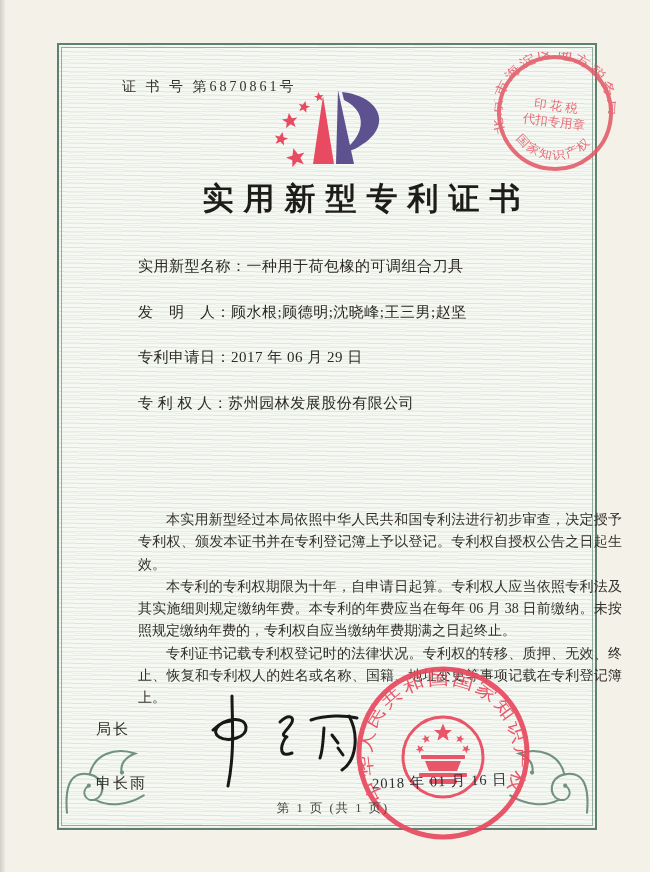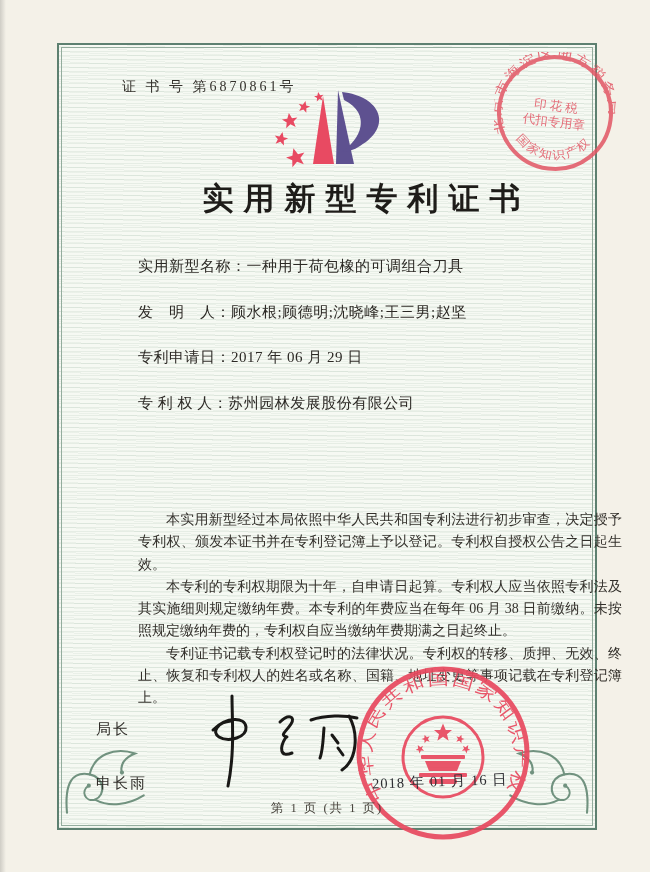--- a/index.html
+++ b/index.html
@@ -41,21 +41,21 @@
   .sig-title{position:absolute;left:96px;top:720px;font-size:15px;letter-spacing:2px;}
   .sig-name{position:absolute;left:96px;top:774px;font-size:15px;letter-spacing:2px;}
   .signature-svg{position:absolute;left:185px;top:690px;width:185px;height:105px;}
   .seal{position:absolute;left:349px;top:659px;width:188px;height:188px;opacity:.92;}
   .seal-date{
     position:absolute;left:372px;top:772px;width:150px;font-size:14.5px;letter-spacing:1px;
     color:#2e2e33;transform:rotate(-2deg);white-space:nowrap;
   }
   .tax-stamp{position:absolute;left:494px;top:52px;width:122px;height:122px;opacity:.85;}
   .footer{
-    position:absolute;left:57px;top:800px;width:540px;text-align:center;
+    position:absolute;left:63px;top:800px;width:540px;text-align:center;
     font-size:12.5px;letter-spacing:2px;color:#46423b;
   }
   .flourish{position:absolute;width:96px;height:96px;}
   .flourish.bl{left:60px;top:722px;}
   .flourish.br{left:498px;top:722px;transform:scaleX(-1);}
   .hidden-defs{position:absolute;width:0;height:0;}
 </style>
 </head>
 <body>
 

